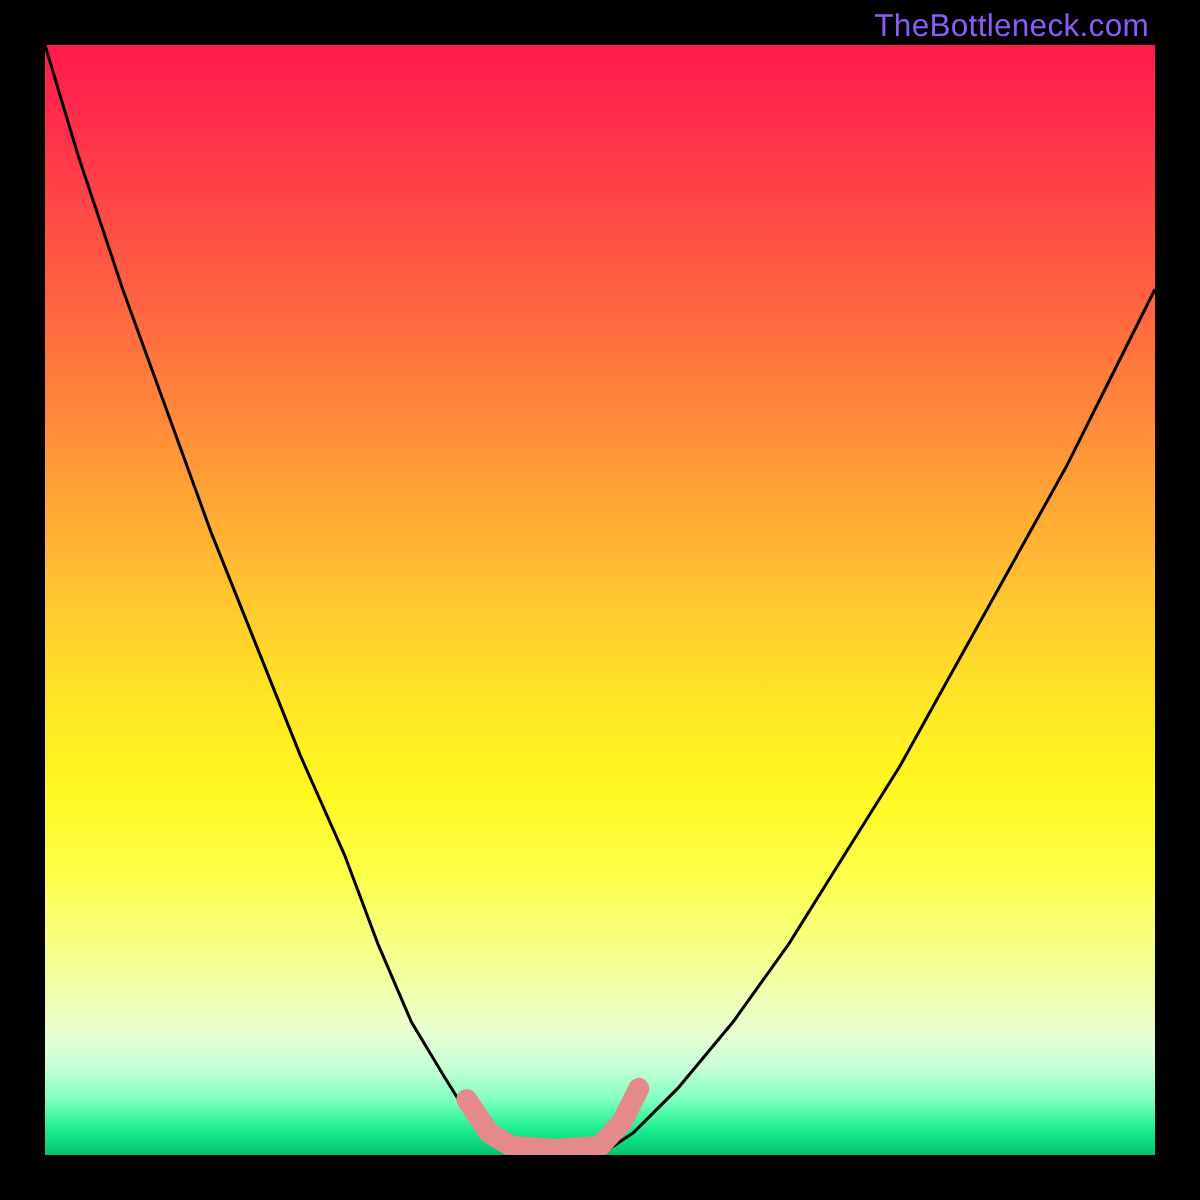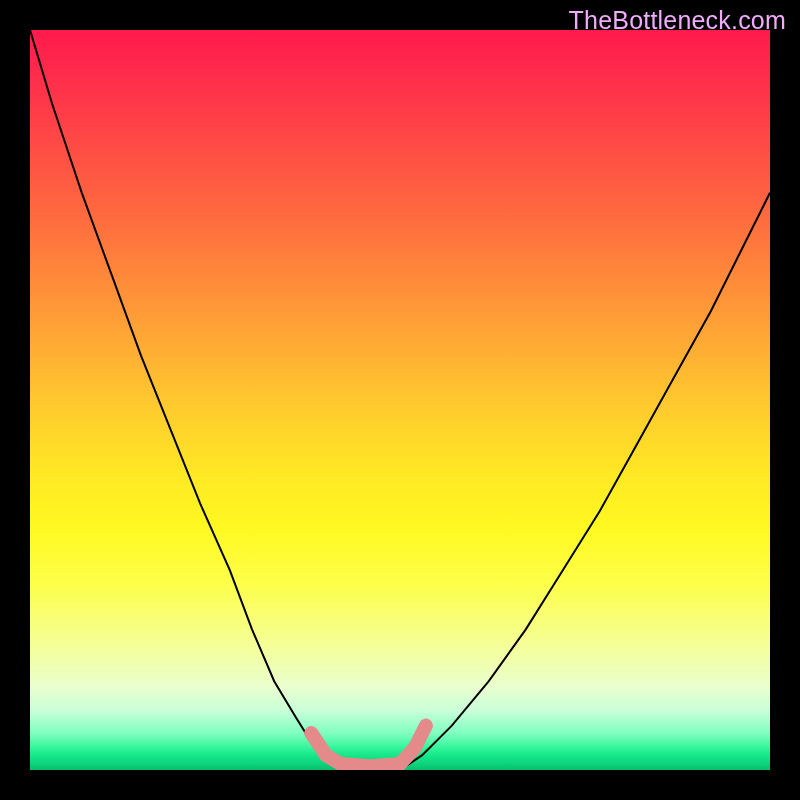--- a/index.html
+++ b/index.html
@@ -7,23 +7,23 @@
     padding: 0;
     width: 800px;
     height: 800px;
     background: #000;
     position: relative;
     font-family: Arial, sans-serif;
   }
   .watermark {
     position: absolute;
     top: 6px;
-    right: 14px;
-    color: #f0abfc;
-    font-size: 25px;
+    right: 34px;
+    color: #8b5cf6;
+    font-size: 21px;
     font-weight: 500;
     letter-spacing: 0.2px;
     z-index: 10;
   }
   .plot-area {
     position: absolute;
     left: 30px;
     top: 30px;
     width: 740px;
     height: 740px;

